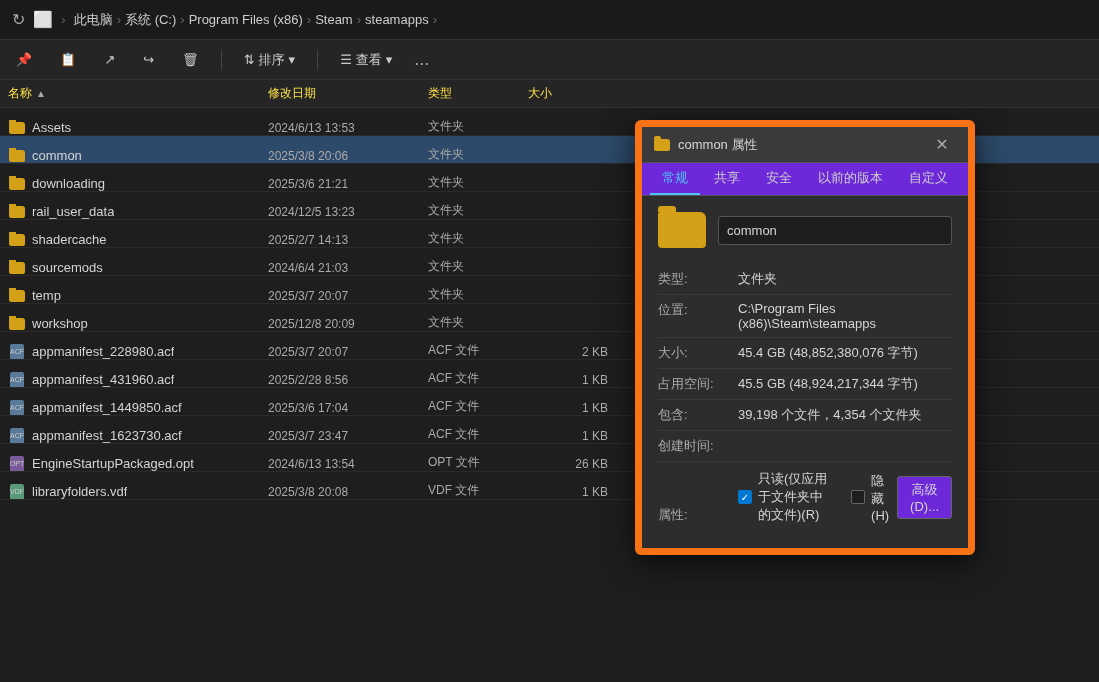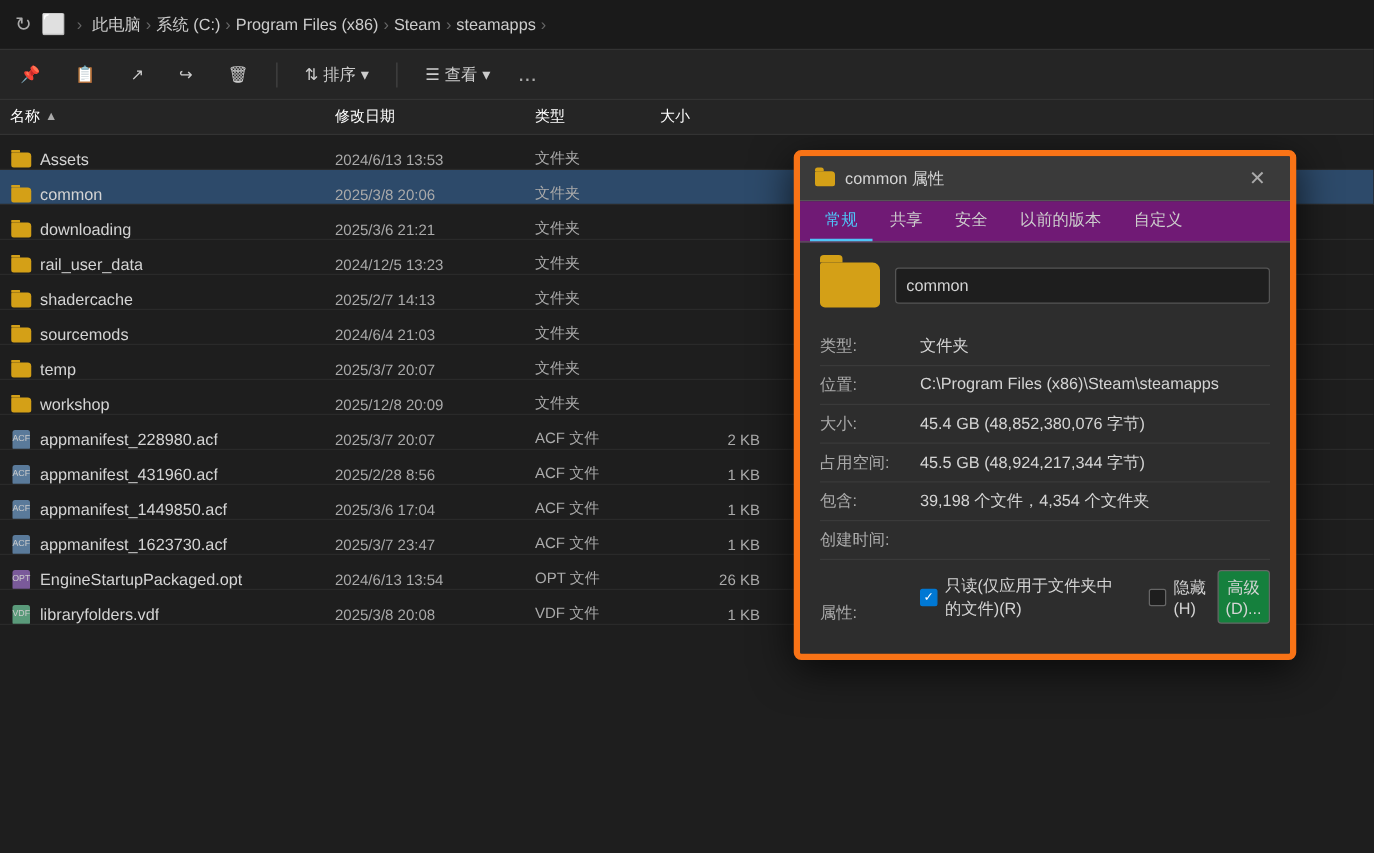--- a/index.html
+++ b/index.html
@@ -79,21 +79,21 @@
       border-bottom: 1px solid #333;
       padding: 0 8px;
       position: sticky;
       top: 0;
       z-index: 10;
     }
     .col-name { width: 260px; display: flex; align-items: center; gap: 4px; }
     .col-date { width: 160px; }
     .col-type { width: 100px; }
     .col-size { width: 80px; }
-    .col-header-text { color: #ffffff; font-size: 12px; }
+    .col-header-text { color: #fde047; font-size: 12px; }
 
     .file-row {
       display: flex;
       align-items: flex-end;
       height: 28px;
       padding: 0 8px;
       cursor: pointer;
       border-bottom: 1px solid #2a2a2a;
     }
     .file-row.selected { background: #2d4a6a; }
@@ -148,23 +148,23 @@
     
     .dialog-overlay {
       position: absolute;
       top: 0; left: 0; right: 0; bottom: 0;
       pointer-events: none;
     }
     .dialog {
       position: absolute;
       top: 120px;
       left: 635px;
-      width: 402px;
+      width: 340px;
       background: #2d2d2d;
-      border: 5px solid #f97316;
+      border: 7px solid #f97316;
       border-radius: 6px;
       box-shadow: 0 8px 32px rgba(0,0,0,0.7);
       pointer-events: all;
       overflow: hidden;
     }
     .dialog-titlebar {
       display: flex;
       align-items: center;
       height: 36px;
       background: #3a3a3a;
@@ -203,21 +203,21 @@
       justify-content: center;
       cursor: pointer;
       color: #aaa;
       border-radius: 3px;
       font-size: 16px;
     }
 
     
     .dialog-tabs {
       display: flex;
-      background: #701a75;
+      background: #6d28d9;
       border-bottom: 1px solid #555;
       padding: 0 8px;
       gap: 2px;
     }
     .dialog-tab {
       padding: 6px 12px;
       cursor: pointer;
       color: #ccc;
       font-size: 13px;
       border-bottom: 2px solid transparent;
@@ -332,22 +332,22 @@
       content: '✓';
       color: white;
       font-size: 10px;
     }
     .checkbox-label {
       color: #d4d4d4;
       font-size: 13px;
     }
     .advanced-btn {
       margin-left: auto;
-      padding: 4px 0;
-      background: #15803d;
+      padding: 4px 12px;
+      background: #6d28d9;
       border: 1px solid #666;
       color: #d4d4d4;
       border-radius: 3px;
       cursor: pointer;
       font-size: 13px;
     }
 
     
     ::-webkit-scrollbar { width: 8px; }
     ::-webkit-scrollbar-track { background: #1e1e1e; }

